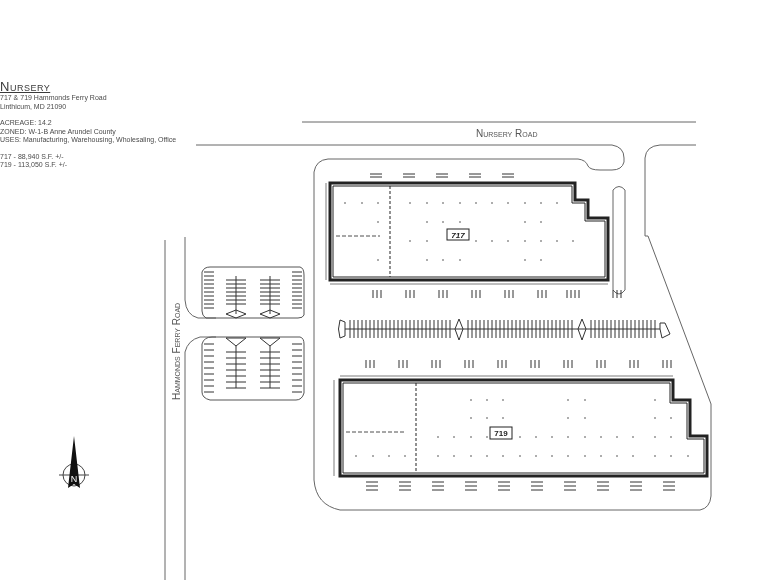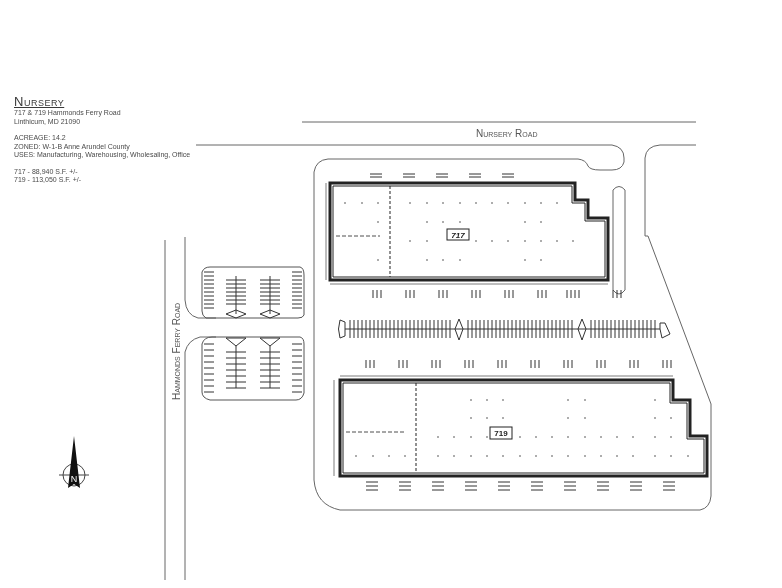--- a/index.html
+++ b/index.html
@@ -1,17 +1,17 @@
 <!DOCTYPE html>
 <html><head>
 <meta charset="utf-8">
 <style>
   html, body { margin: 0; padding: 0; background: #ffffff; }
   body { width: 782px; height: 588px; position: relative; overflow: hidden; font-family: "Liberation Sans", sans-serif; }
-  .info { position: absolute; left: 14px; top: 80px; color: #4a4a4a; font-size: 7px; line-height: 8.5px; margin-top: 15px; }
+  .info { position: absolute; left: 0; top: 80px; color: #4a4a4a; font-size: 7px; line-height: 8.5px; }
   .title { font-size: 13px; letter-spacing: 0.5px; color: #3a3a3a; text-decoration: underline; line-height: 14px; font-variant: small-caps; }
   .gap { height: 8px; }
   svg { position: absolute; left: 0; top: 0; }
   .road-label { font-family: "Liberation Sans", sans-serif; font-variant: small-caps; fill: #555; }
 </style>
 </head>
 <body>
 
 <div class="info">
   <div class="title">Nursery</div>

